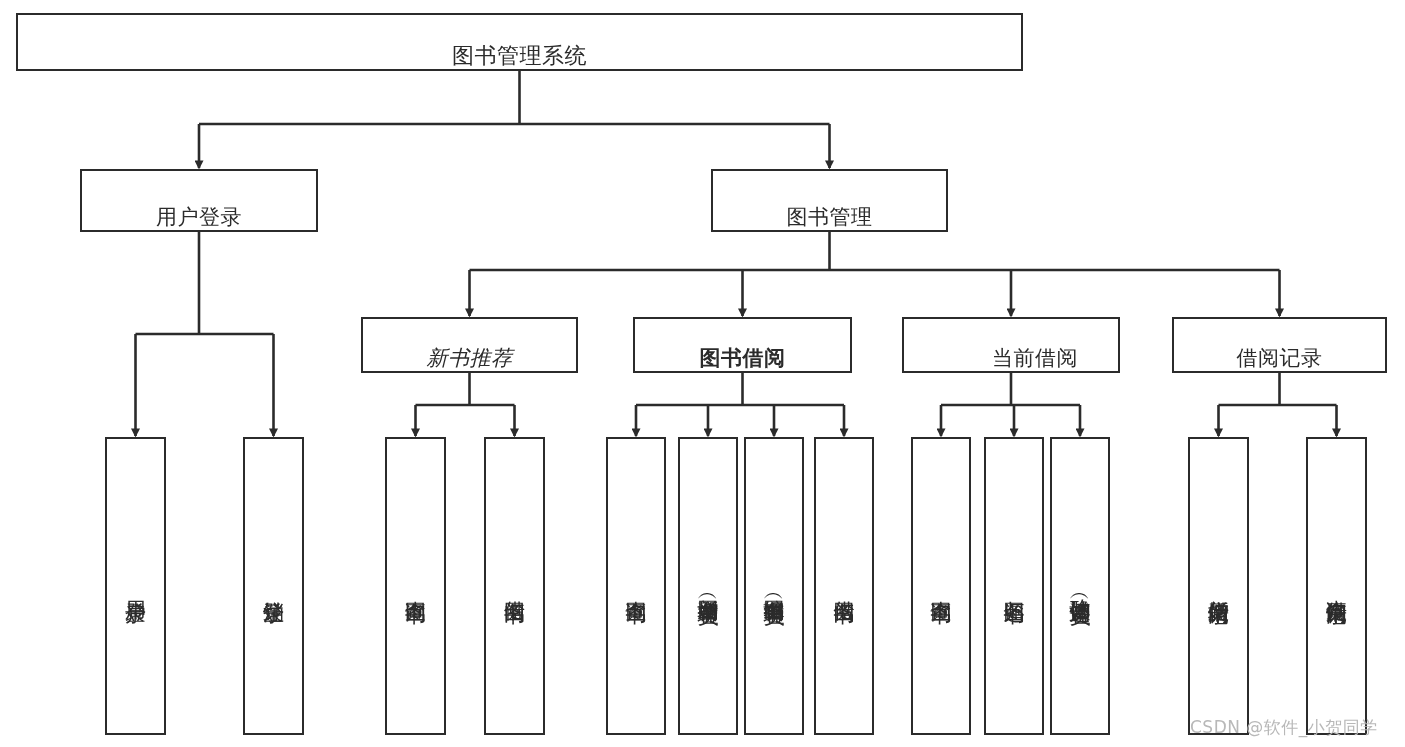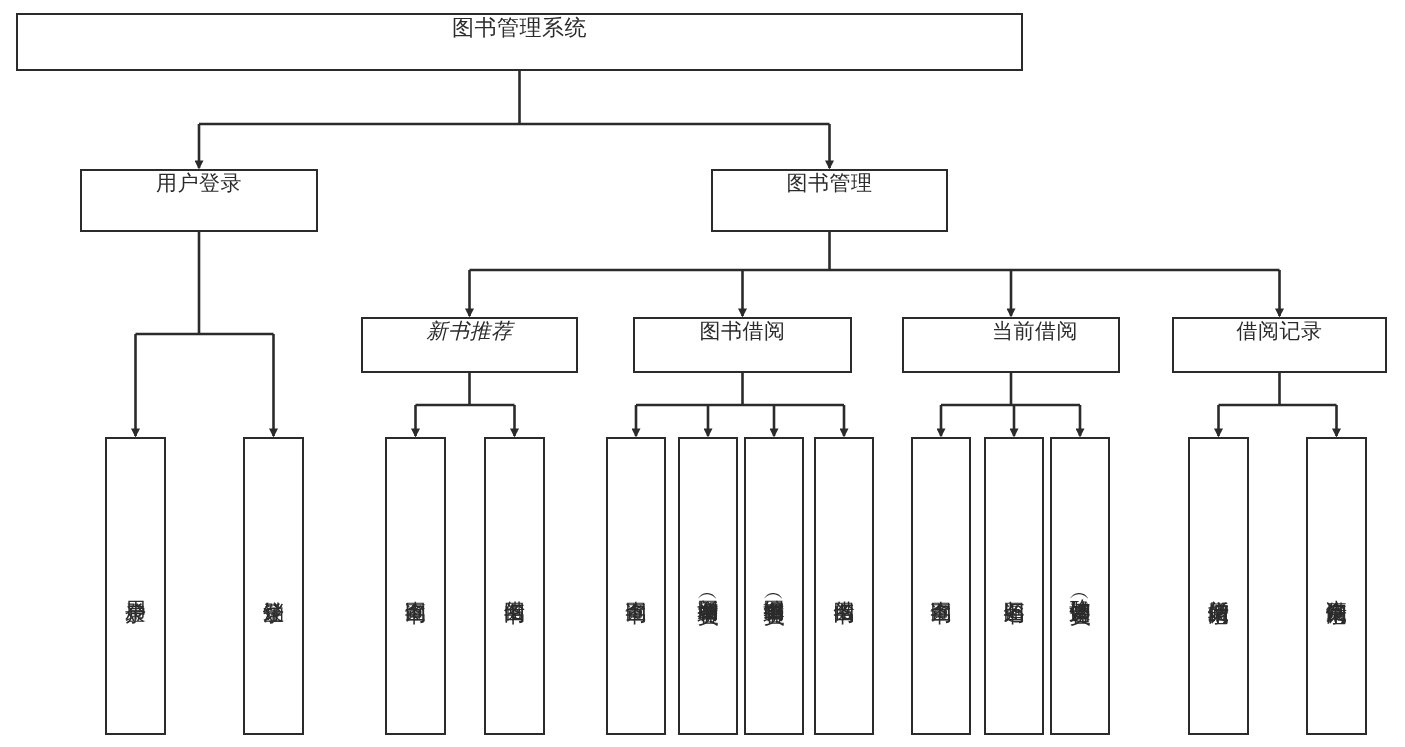--- a/index.html
+++ b/index.html
@@ -25,21 +25,21 @@
     width: 1405px;
     height: 747px;
     pointer-events: none;
   }
   .node {
     position: absolute;
     box-sizing: border-box;
     background: #ffffff;
     border: 2px solid #2b2b2b;
     display: flex;
-    align-items: flex-start;
+    align-items: flex-end;
     justify-content: center;
     color: #2b2b2b;
     z-index: 3;
   }
   .node .label {
     display: block;
     line-height: 1.18;
     white-space: nowrap;
   }
   
@@ -131,21 +131,21 @@
       </div>
       <div class="node horiz" style="left: 80px; top: 169px; width: 238px; height: 63px;">
         <span class="label">用户登录</span>
       </div>
       <div class="node horiz" style="left: 711px; top: 169px; width: 237px; height: 63px;">
         <span class="label">图书管理</span>
       </div>
       <div class="node horiz" style="left: 361px; top: 317px; width: 217px; height: 56px; font-style: italic;">
         <span class="label">新书推荐</span>
       </div>
-      <div class="node horiz" style="left: 633px; top: 317px; width: 219px; height: 56px;">
+      <div class="node horiz" style="left: 633px; top: 317px; width: 219px; height: 56px; font-weight: bold;">
         <span class="label">图书借阅</span>
       </div>
       <div class="node horiz" style="left: 902px; top: 317px; width: 218px; height: 56px; padding-left: 48px;">
         <span class="label">当前借阅</span>
       </div>
       <div class="node horiz" style="left: 1172px; top: 317px; width: 215px; height: 56px;">
         <span class="label">借阅记录</span>
       </div>
       <div class="node vert" style="left: 105px; top: 437px; width: 61px; height: 298px;">
         <span class="label">用户登录</span>
@@ -181,13 +181,14 @@
         <span class="label">确认归还（管理员）</span>
       </div>
       <div class="node vert" style="left: 1188px; top: 437px; width: 61px; height: 298px;">
         <span class="label">新增借阅记录</span>
       </div>
       <div class="node vert" style="left: 1306px; top: 437px; width: 61px; height: 298px;">
         <span class="label">查询借阅记录</span>
       </div>
     </div>
 
+  <div class="watermark" style="left:1190px; top:716px;">CSDN @软件_小贺同学</div>
 </div>
 
 </body></html>

